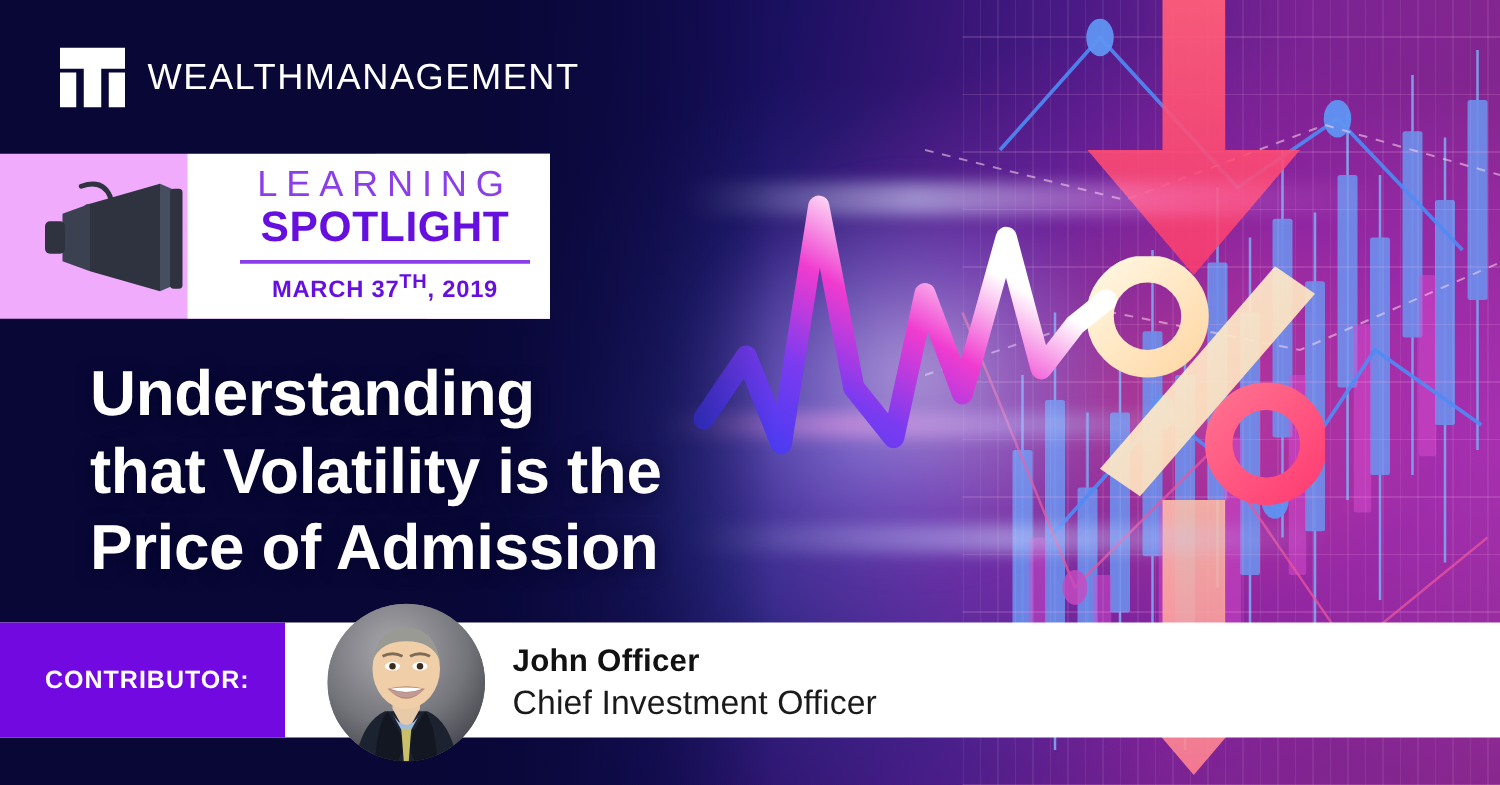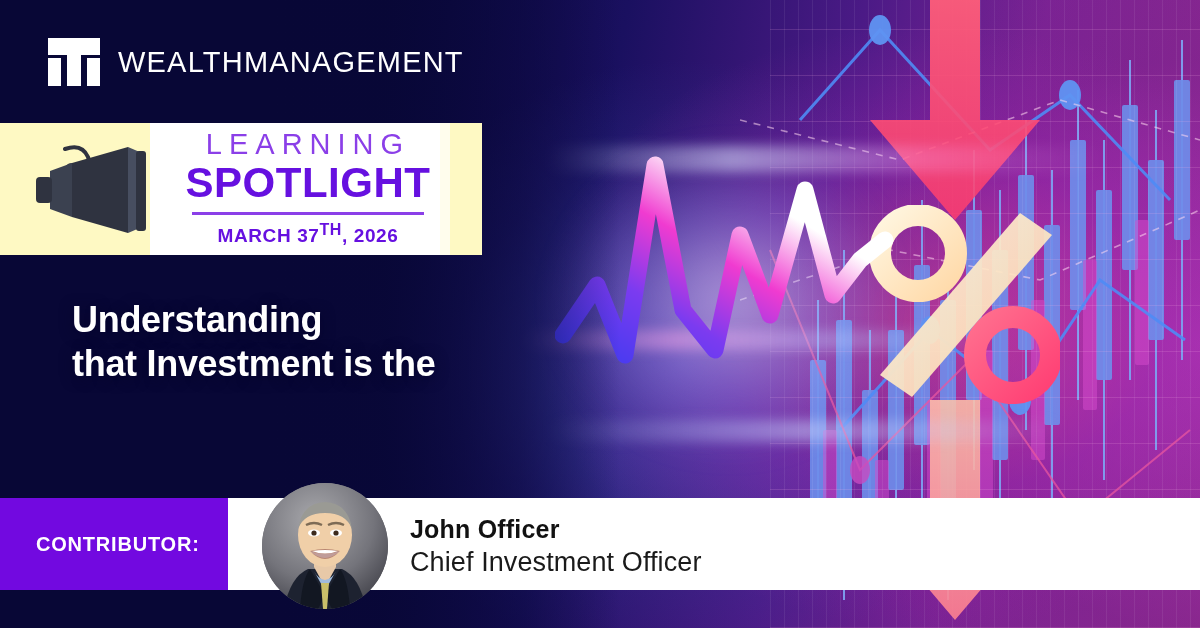--- a/index.html
+++ b/index.html
@@ -38,34 +38,34 @@
   .glowcore{position:absolute;left:560px;top:150px;width:340px;height:300px;
     background:radial-gradient(ellipse at center, rgba(225,232,255,.55) 0%, rgba(170,180,255,.25) 40%, rgba(120,130,255,0) 72%);
     filter:blur(18px);}
 
   
   .logo-row{position:absolute;left:48px;top:38px;display:flex;align-items:center;gap:18px;}
   .logo-mark{width:52px;height:48px;}
   .logo-word{color:#fff;font-size:29px;letter-spacing:1.2px;font-weight:400;white-space:nowrap;}
 
   
-  .badge{position:absolute;left:0;top:123px;width:440px;height:132px;background:#fef9c3;overflow:hidden;padding-left:42px;}
+  .badge{position:absolute;left:0;top:123px;width:440px;height:132px;background:#f0abfc;overflow:hidden;}
   .cone{position:absolute;left:150px;top:-30px;width:300px;height:200px;}
   .badge-white{position:absolute;left:150px;top:0;width:290px;height:132px;background:#fff;}
   .lamp{position:absolute;left:10px;top:18px;width:150px;height:100px;}
   .badge-text{position:absolute;left:176px;top:0;width:264px;height:132px;
     display:flex;flex-direction:column;align-items:center;justify-content:center;}
   .t-learning{color:#8b3fe8;font-size:29px;letter-spacing:7px;font-weight:400;line-height:1;}
-  .t-spotlight{color:#6610e0;font-size:42px;font-weight:800;letter-spacing:.5px;line-height:1.05;margin-top:2px;}
+  .t-spotlight{color:#6610e0;font-size:34px;font-weight:800;letter-spacing:.5px;line-height:1.05;margin-top:2px;}
   .t-rule{width:232px;height:3px;background:#8b3fe8;margin:7px 0 6px;}
   .t-date{color:#6610e0;font-size:19px;font-weight:800;letter-spacing:.6px;}
   .t-date sup{font-size:16px;vertical-align:super;}
 
   
-  .headline{position:absolute;left:72px;top:298px;color:#fff;font-size:36px;font-weight:700;
+  .headline{position:absolute;left:72px;top:284px;color:#fff;font-size:51px;font-weight:700;
     line-height:1.21;letter-spacing:-.3px;text-shadow:0 2px 14px rgba(5,4,40,.75);}
   .headline div{white-space:nowrap;}
 
   
   .cbar{position:absolute;left:0;top:498px;width:1200px;height:92px;background:#fff;}
   .cblock{position:absolute;left:0;top:498px;width:228px;height:92px;background:#7209e0;
     display:flex;align-items:center;}
   .clabel{color:#fff;font-size:20px;font-weight:800;letter-spacing:.8px;margin-left:36px;}
   .avatar{position:absolute;left:262px;top:483px;width:126px;height:126px;border-radius:50%;overflow:hidden;
     background:radial-gradient(circle at 40% 32%, #9a9a9d 0%, #6e6e74 55%, #46464d 100%);}
@@ -232,27 +232,28 @@
       <path d="M40 30 L62 22 L62 76 L40 68 Z" fill="#3b4150"></path>
       <rect x="26" y="36" width="16" height="26" rx="4" fill="#2f3340"></rect>
       <path d="M118 6 L132 12 L132 86 L118 92 Z" fill="#474e60"></path>
       <rect x="126" y="10" width="10" height="80" rx="3" fill="#2f3340"></rect>
     </svg>
 
     <div class="badge-text">
       <div class="t-learning">LEARNING</div>
       <div class="t-spotlight">SPOTLIGHT</div>
       <div class="t-rule"></div>
-      <div class="t-date"><span>MARCH 37</span><sup>TH</sup><span>, 2026</span></div>
+      <div class="t-date"><span>MARCH 37</span><sup>TH</sup><span>, 2019</span></div>
     </div>
   </div>
 
   <div class="headline">
     <div>Understanding</div>
-    <div>that Investment is the</div>
+    <div>that Volatility is the</div>
+    <div>Price of Admission</div>
   </div>
 
   <div class="cbar"></div>
   <div class="cblock">
     <span class="clabel">CONTRIBUTOR:</span>
   </div>
 
   <div class="avatar">
     <svg viewBox="0 0 126 126" width="126" height="126">
       <defs>

